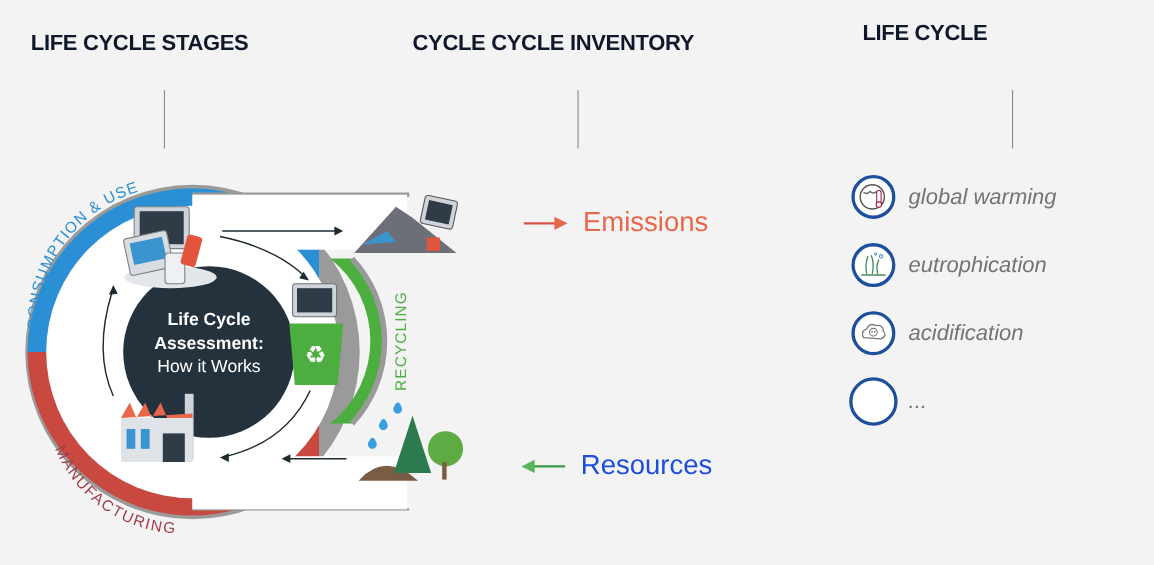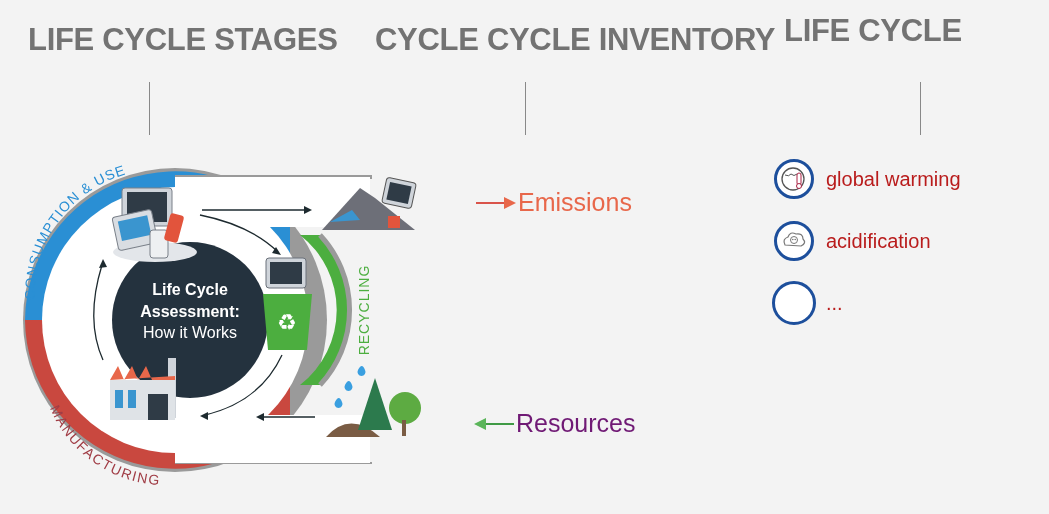--- a/index.html
+++ b/index.html
@@ -1,27 +1,27 @@
 <!DOCTYPE html>
 <html><head>
 <meta charset="utf-8">
 <style>
   html, body { margin:0; padding:0; }
   body { width:1049px; height:514px; background:#f3f3f3; position:relative; overflow:hidden;
          font-family:"Liberation Sans", sans-serif; }
-  .heading { position:absolute; color:#737373; font-weight:bold; font-size:31px; line-height:29px;
+  .heading { position:absolute; color:#0f172a; font-weight:bold; font-size:20px; line-height:29px;
              letter-spacing:-0.3px; white-space:nowrap; }
   .vline { position:absolute; width:1px; background:#888; top:82px; height:53px; }
-  .flow { position:absolute; font-size:25px; display:flex; align-items:center; gap:2px; }
+  .flow { position:absolute; font-size:25px; display:flex; align-items:center; gap:14px; }
   .flow svg { display:block; }
   .impact-list { position:absolute; left:774px; top:148px; }
   .impact-item { display:flex; align-items:center; height:62px; }
   .impact-icon { width:40px; height:40px; border-radius:50%; border:3px solid #1d4f9c; background:#fff;
                  box-sizing:border-box; display:flex; align-items:center; justify-content:center; margin-right:12px; }
-  .impact-label { font-size:20px; color:#b91c1c; }
+  .impact-label { font-size:20px; color:#737373;font-style:italic; }
   #diagram { position:absolute; left:0; top:140px; }
 </style>
 </head>
 <body>
 
 <div class="heading" style="left:28px; top:25px;">LIFE CYCLE STAGES</div>
 <div class="heading" style="left:375px; top:25px;">CYCLE CYCLE INVENTORY</div>
 <div class="heading" style="left:784px; top:16px;">
   <div>LIFE CYCLE</div>
 </div>
@@ -132,34 +132,45 @@
     <line x1="0" y1="7" x2="30" y2="7" stroke="#d9534a" stroke-width="2"></line>
     <polygon points="40,7 28,1 28,13" fill="#e8674a"></polygon>
   </svg>
   <span style="color:#e8674a;">Emissions</span>
 </div>
 <div class="flow" style="left:474px; top:409px;">
   <svg width="40" height="14">
     <line x1="10" y1="7" x2="40" y2="7" stroke="#3f9a45" stroke-width="2"></line>
     <polygon points="0,7 12,1 12,13" fill="#5bb55a"></polygon>
   </svg>
-  <span style="color:#701a75;">Resources</span>
+  <span style="color:#1d4ed8;">Resources</span>
 </div>
 
 <div class="impact-list">
   <div class="impact-item">
     <div class="impact-icon">
       <svg width="28" height="28" viewBox="0 0 28 28">
           <circle cx="13" cy="14" r="11" fill="none" stroke="#555" stroke-width="1.3"></circle>
           <path d="M5 10 q4 2 6 -1 q3 3 6 0" fill="none" stroke="#555" stroke-width="1"></path>
           <rect x="17" y="8" width="4" height="12" rx="2" fill="#fff" stroke="#a24" stroke-width="1"></rect>
           <circle cx="19" cy="21" r="2.5" fill="#fff" stroke="#a24" stroke-width="1"></circle>
         </svg>
     </div>
     <span class="impact-label">global warming</span>
+  </div>
+  <div class="impact-item">
+    <div class="impact-icon">
+      <svg width="28" height="28" viewBox="0 0 28 28">
+          <path d="M8 22 Q6 14 9 6 M13 22 Q15 12 12 5 M18 22 Q16 15 19 9" fill="none" stroke="#3f8a5a" stroke-width="1.2"></path>
+          <circle cx="21" cy="6" r="1.5" fill="none" stroke="#4aa3c9"></circle>
+          <circle cx="16" cy="4" r="1" fill="none" stroke="#4aa3c9"></circle>
+          <path d="M3 23 h22" stroke="#3f8a5a" stroke-width="1.2"></path>
+        </svg>
+    </div>
+    <span class="impact-label">eutrophication</span>
   </div>
   <div class="impact-item">
     <div class="impact-icon">
       <svg width="28" height="28" viewBox="0 0 28 28">
           <path d="M5 18 Q2 12 8 10 Q10 4 16 7 Q23 6 23 12 Q27 16 21 19 Z" fill="none" stroke="#777" stroke-width="1.2"></path>
           <circle cx="14" cy="13" r="3.5" fill="none" stroke="#777" stroke-width="1"></circle>
           <circle cx="12.8" cy="12.5" r="0.8" fill="#777"></circle>
           <circle cx="15.2" cy="12.5" r="0.8" fill="#777"></circle>
         </svg>
     </div>

